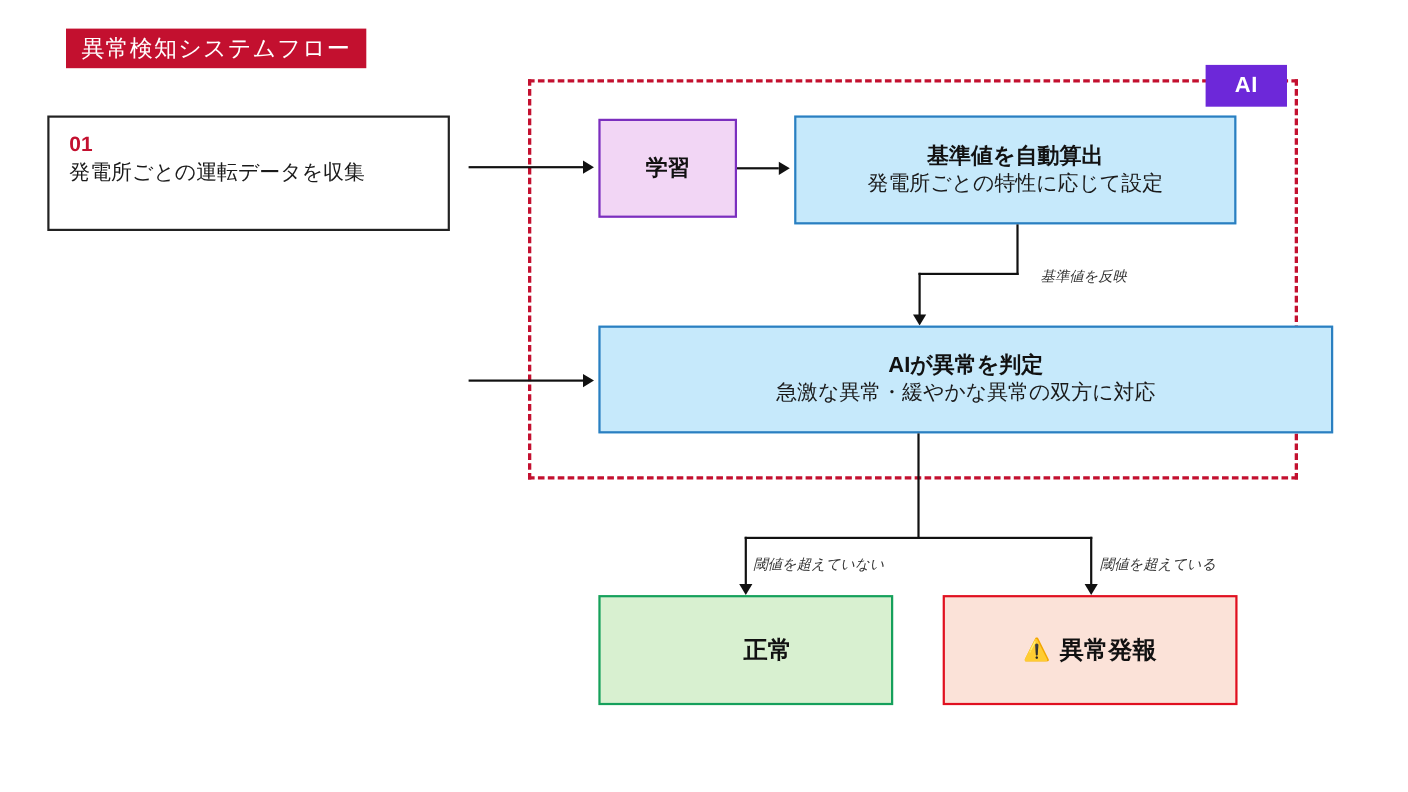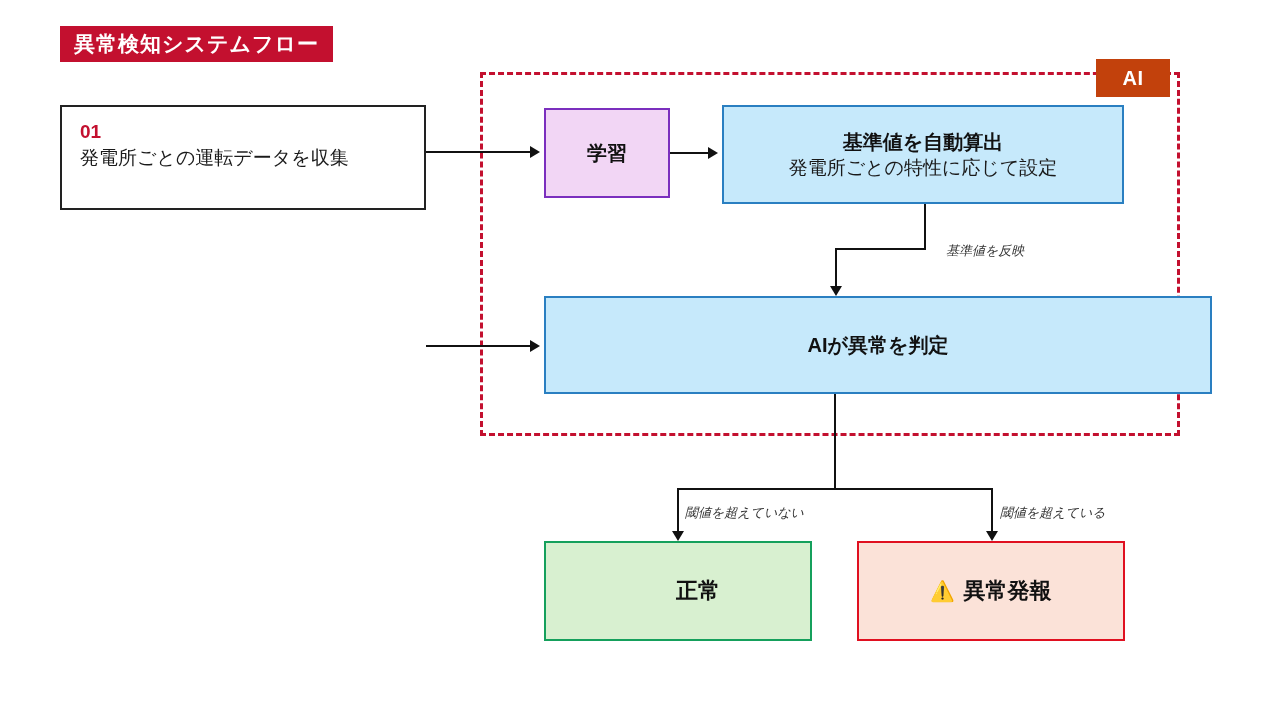--- a/index.html
+++ b/index.html
@@ -21,54 +21,54 @@
   .abs { position: absolute; box-sizing: border-box; }
 
   
   .title-badge {
     left: 60px;
     top: 26px;
     height: 36px;
     background: #c3102f;
     color: #ffffff;
     font-size: 21px;
-    font-weight: bold;
+    font-weight: normal;
     letter-spacing: 1px;
     display: flex;
     align-items: center;
     padding: 0 14px;
   }
 
   
   .ai-region {
     left: 480px;
     top: 72px;
     width: 700px;
     height: 364px;
     border: 3px dashed #c3102f;
     background: transparent;
   }
   .ai-badge {
     left: 1096px;
     top: 59px;
     width: 74px;
     height: 38px;
-    background: #c2410c;
+    background: #6d28d9;
     color: #ffffff;
     font-size: 20px;
     font-weight: bold;
     display: flex;
     align-items: center;
     justify-content: center;
     letter-spacing: 0.5px;
   }
 
   
   .step-box {
-    left: 60px;
+    left: 43px;
     width: 366px;
     height: 105px;
     background: #ffffff;
     border: 2px solid #222222;
     padding: 14px 33px 0 18px;
   }
   .step-num {
     color: #c3102f;
     font-size: 19px;
     font-weight: bold;
@@ -222,20 +222,21 @@
   </div>
 
   <div class="abs vline" style="left:924px; top:204px; height:46px;"></div>
   <div class="abs hline" style="left:835px; top:248px; width:91px;"></div>
   <div class="abs vline" style="left:835px; top:248px; height:40px;"></div>
   <div class="abs arrow-d" style="left:830px; top:286px;"></div>
   <div class="abs edge-label" style="left:946px; top:243px;">基準値を反映</div>
 
   <div class="abs proc-box box-judge">
     <div class="proc-title">AIが異常を判定</div>
+    <div class="proc-sub">急激な異常・緩やかな異常の双方に対応</div>
   </div>
 
   <div class="abs vline" style="left:834px; top:394px; height:95px;"></div>
   <div class="abs hline" style="left:677px; top:488px; width:316px;"></div>
   <div class="abs vline" style="left:677px; top:488px; height:45px;"></div>
   <div class="abs arrow-d" style="left:672px; top:531px;"></div>
   <div class="abs vline" style="left:991px; top:488px; height:45px;"></div>
   <div class="abs arrow-d" style="left:986px; top:531px;"></div>
 
   <div class="abs edge-label" style="left:685px; top:505px;text-align:center;">閾値を超えていない</div>

